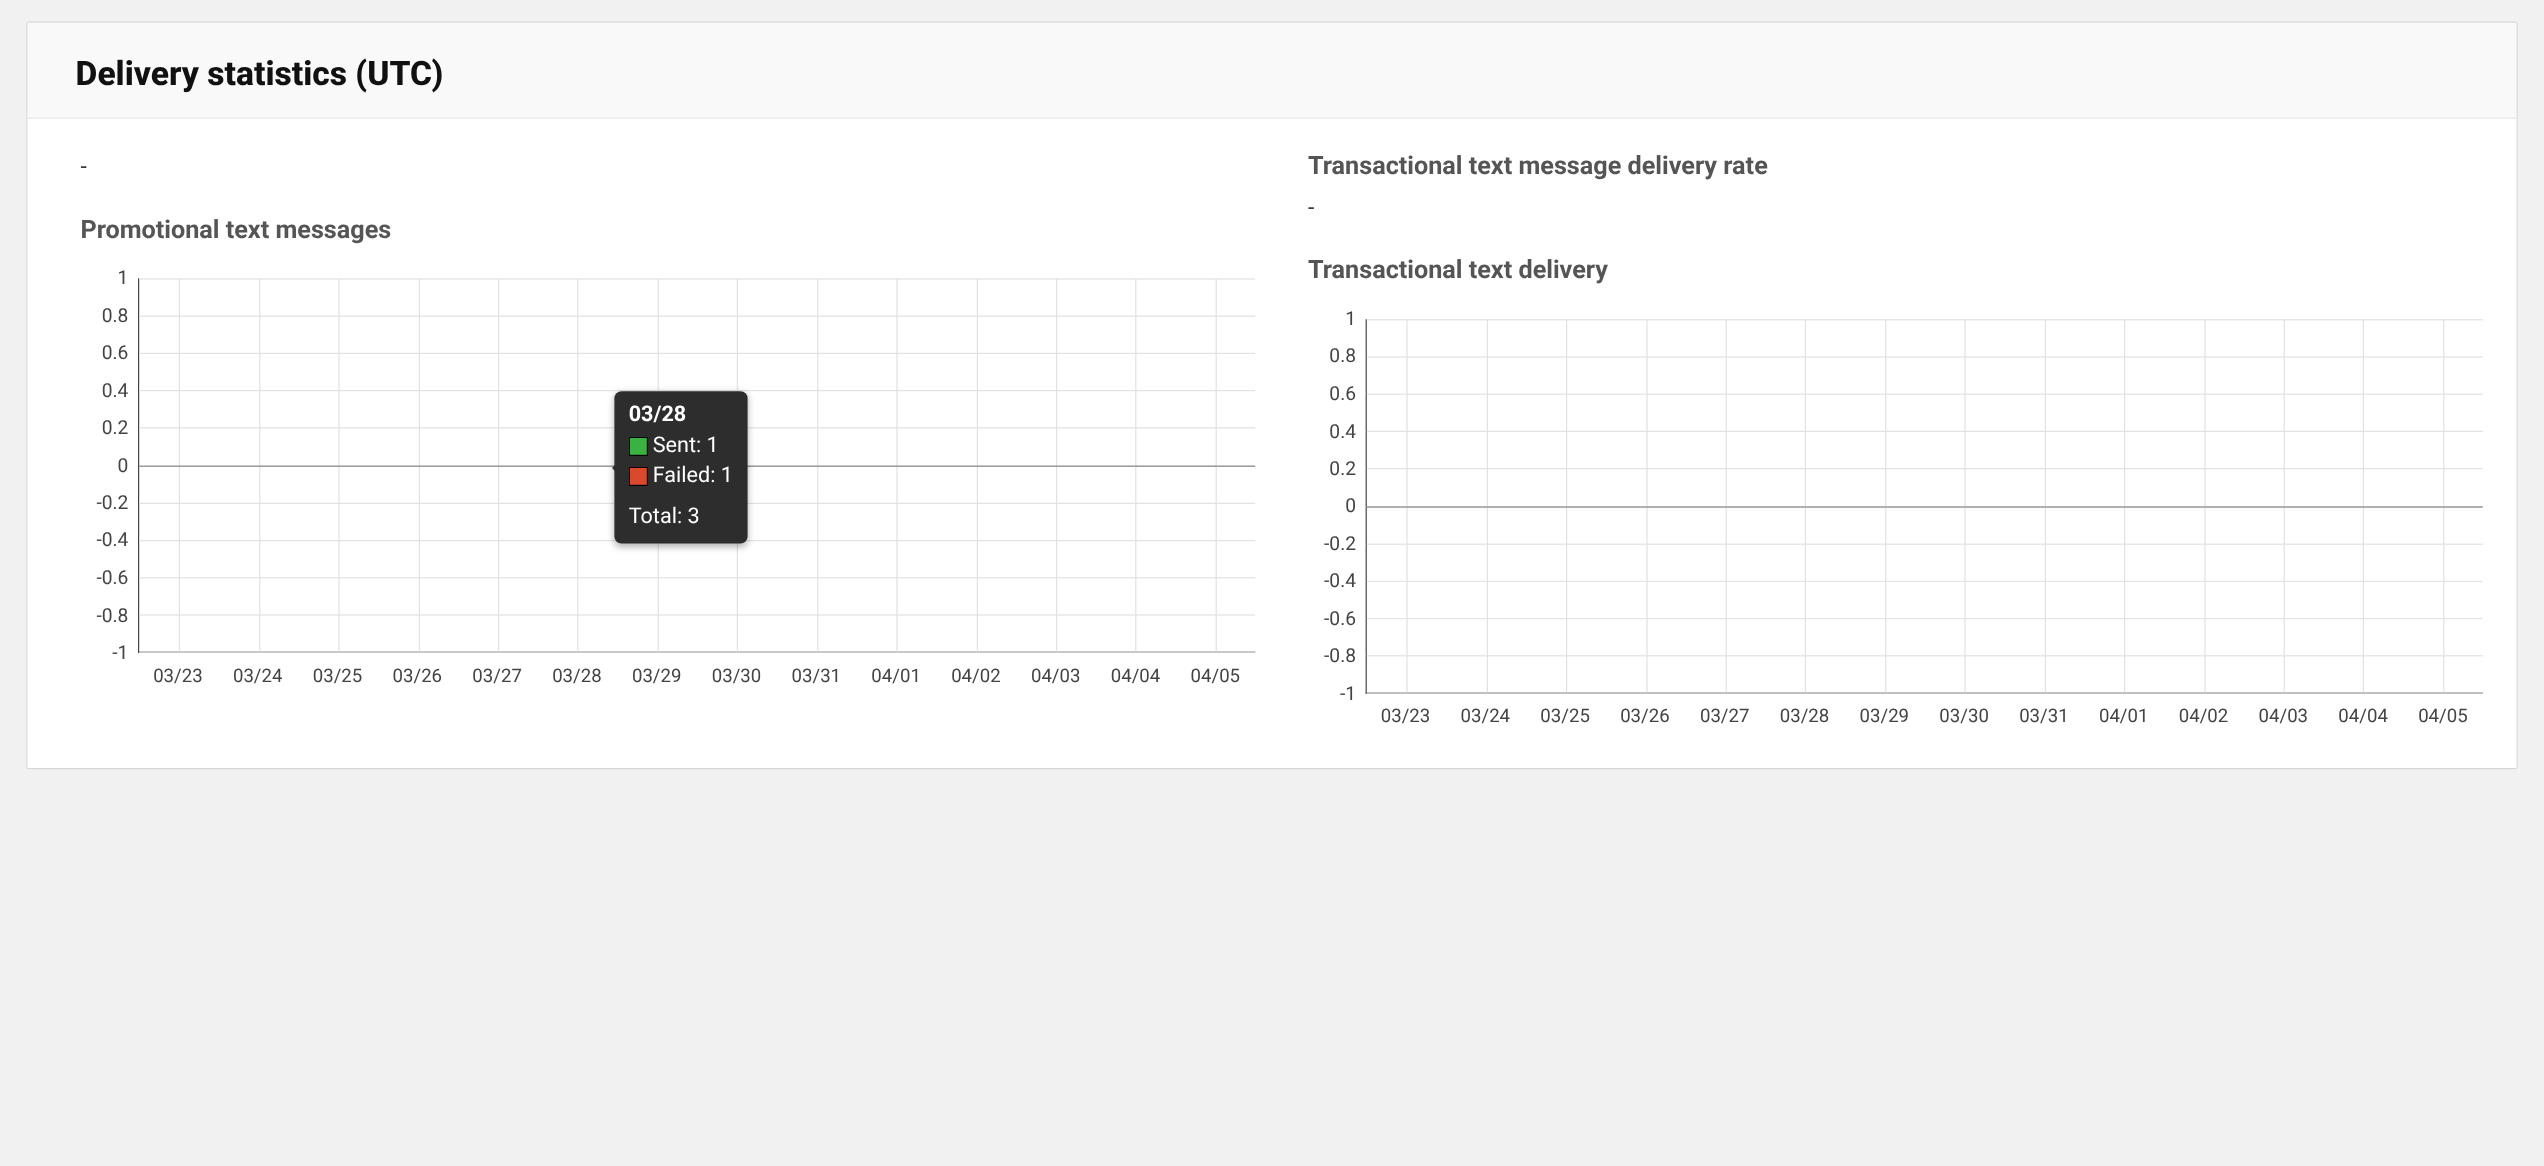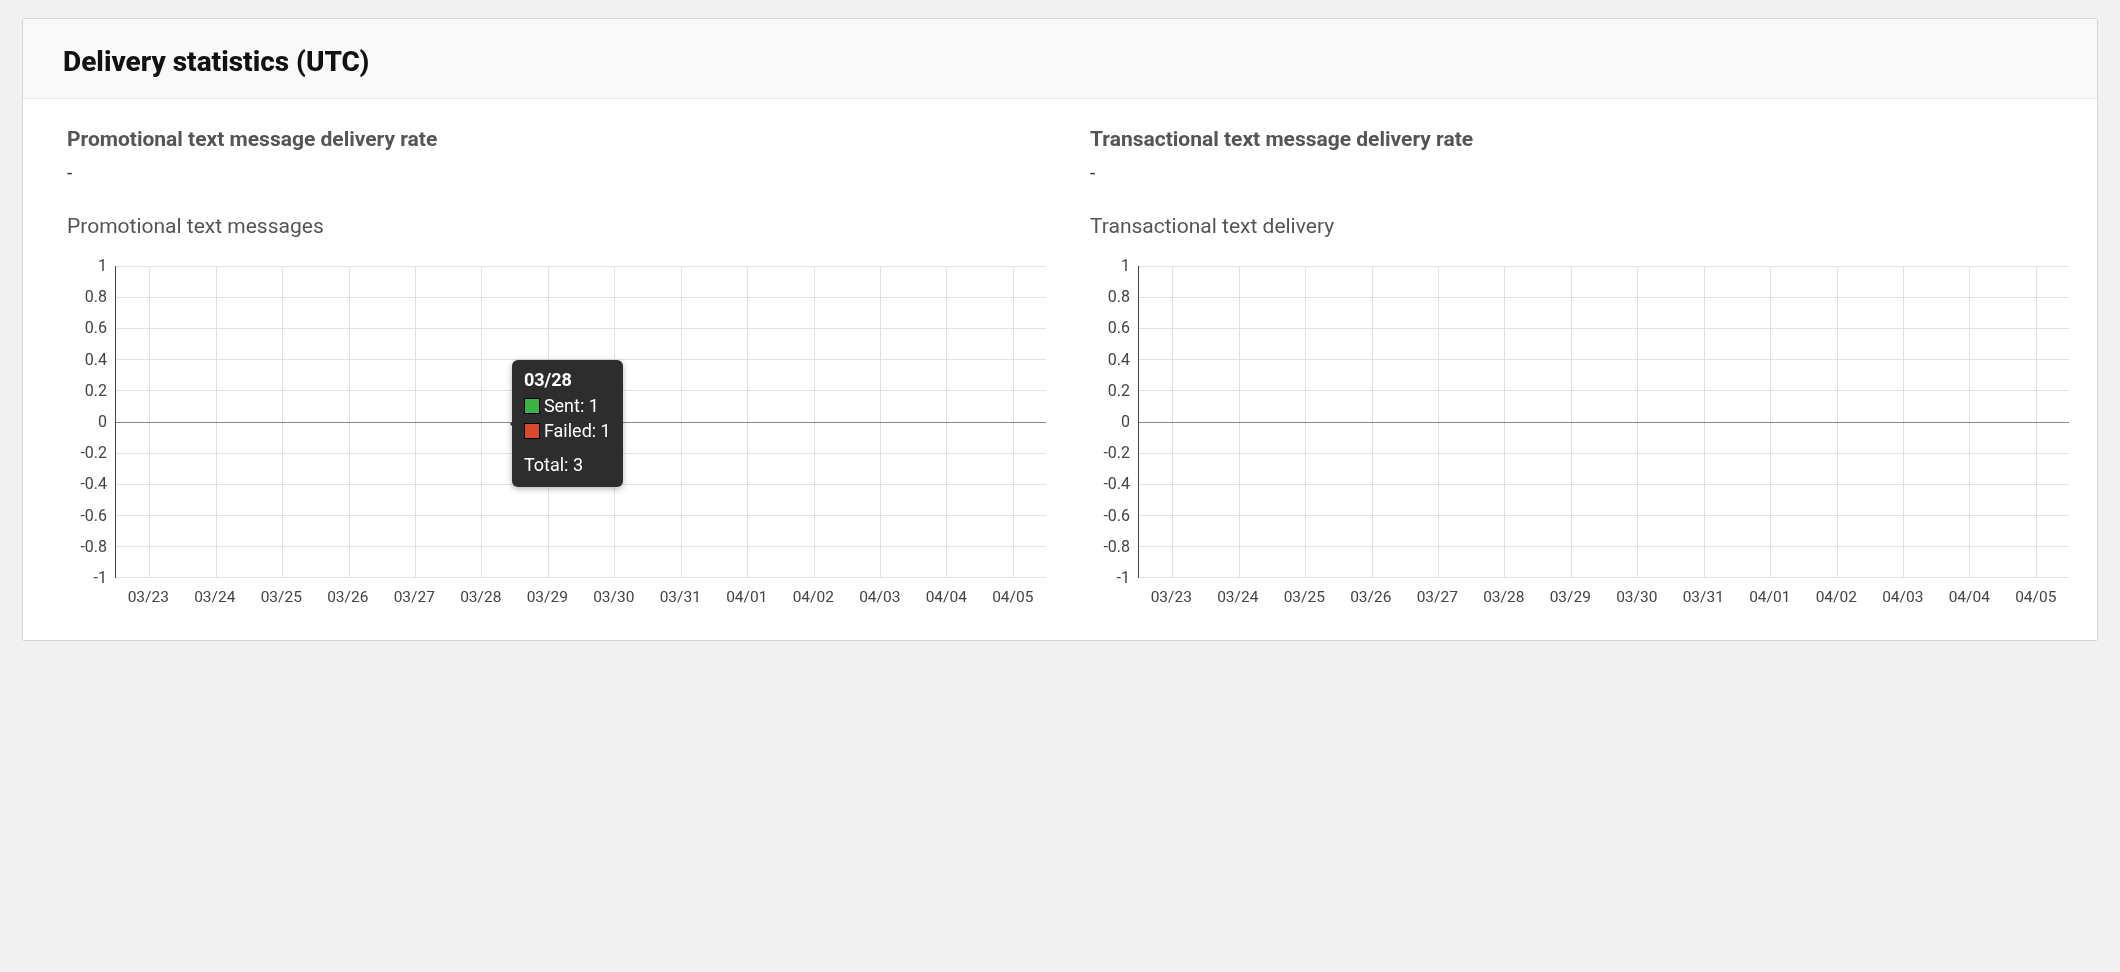--- a/index.html
+++ b/index.html
@@ -46,21 +46,21 @@
     margin: 0 0 10px 16px;
   }
   .metric-value {
     font-size: 19px;
     color: #333;
     margin: 0 0 30px 16px;
     min-height: 22px;
   }
   .chart-title {
     font-size: 21px;
-    font-weight: 400;
+    font-weight: 700;
     color: #555;
     margin: 0 0 28px 16px;
   }
   .chart-container {
     position: relative;
     width: 100%;
     display: flex;
     flex-direction: column;
   }
   .plot-row {
@@ -141,21 +141,20 @@
 <body>
 
 <div class="page-wrap">
   <div class="panel">
     <div class="panel-header">
       <h1 class="panel-title">Delivery statistics (UTC)</h1>
     </div>
     <div class="panel-body">
 
       <div class="col">
-        <div class="metric-label">Promotional text message delivery rate</div>
         <div class="metric-value">-</div>
         <div class="chart-title">Promotional text messages</div>
         <div class="chart-container">
             <div class="plot-row">
               <div class="y-axis" style="height: 312px; position: relative;">
                 <div class="y-tick" style="position: absolute; right: 8px; top: -8px;">1</div>
                 <div class="y-tick" style="position: absolute; right: 8px; top: 23.2px;">0.8</div>
                 <div class="y-tick" style="position: absolute; right: 8px; top: 54.4px;">0.6</div>
                 <div class="y-tick" style="position: absolute; right: 8px; top: 85.6px;">0.4</div>
                 <div class="y-tick" style="position: absolute; right: 8px; top: 116.8px;">0.2</div>

